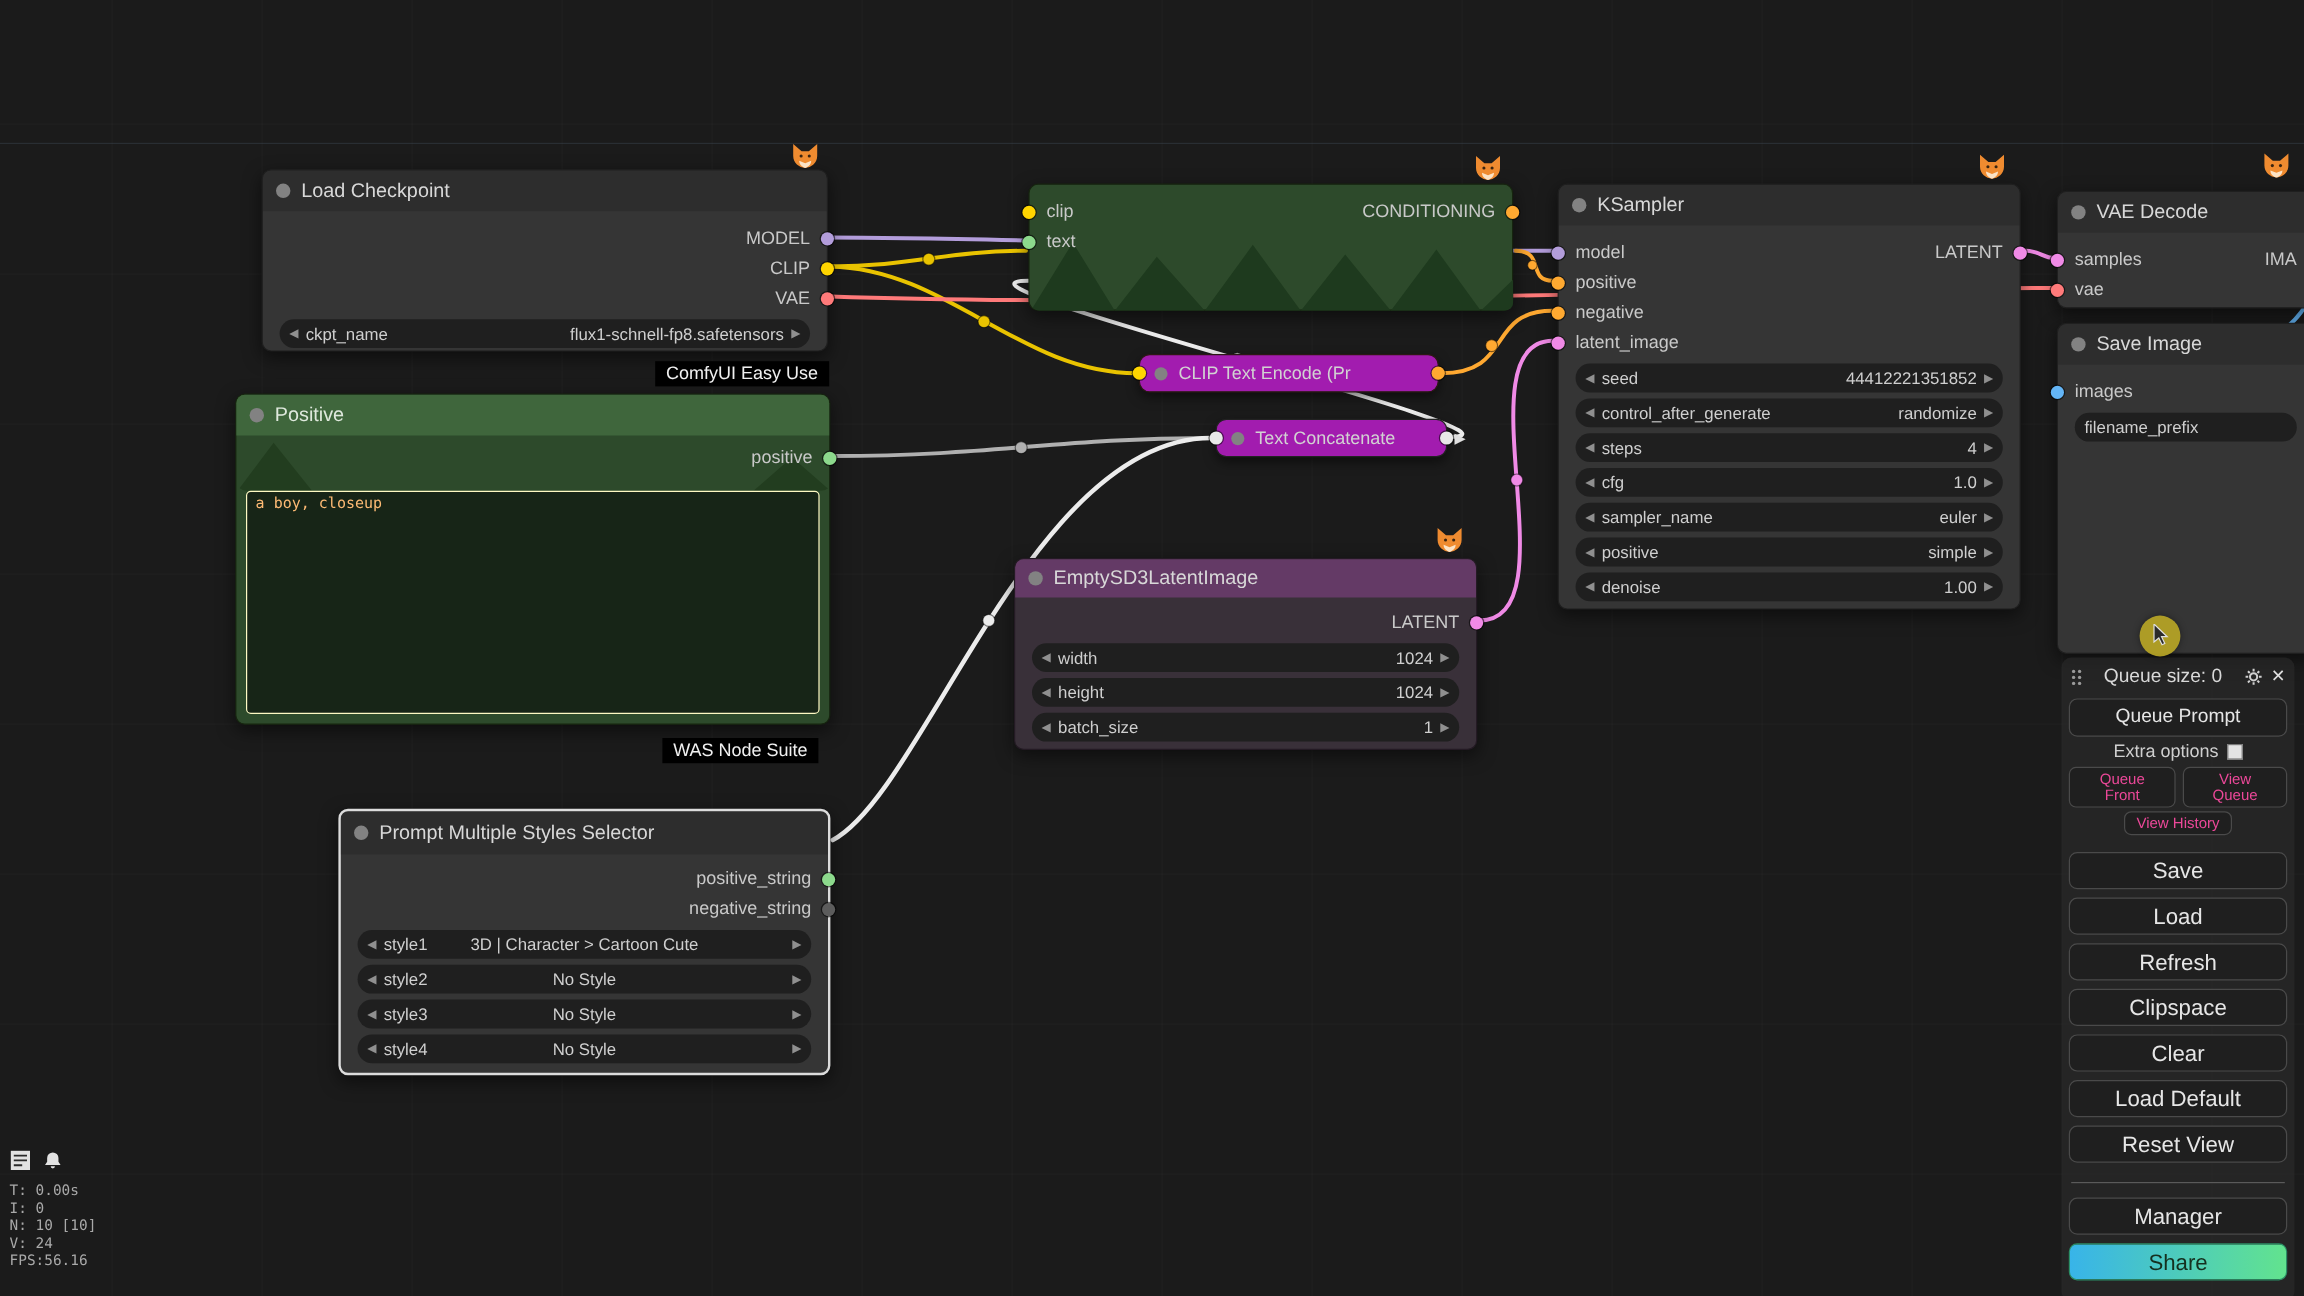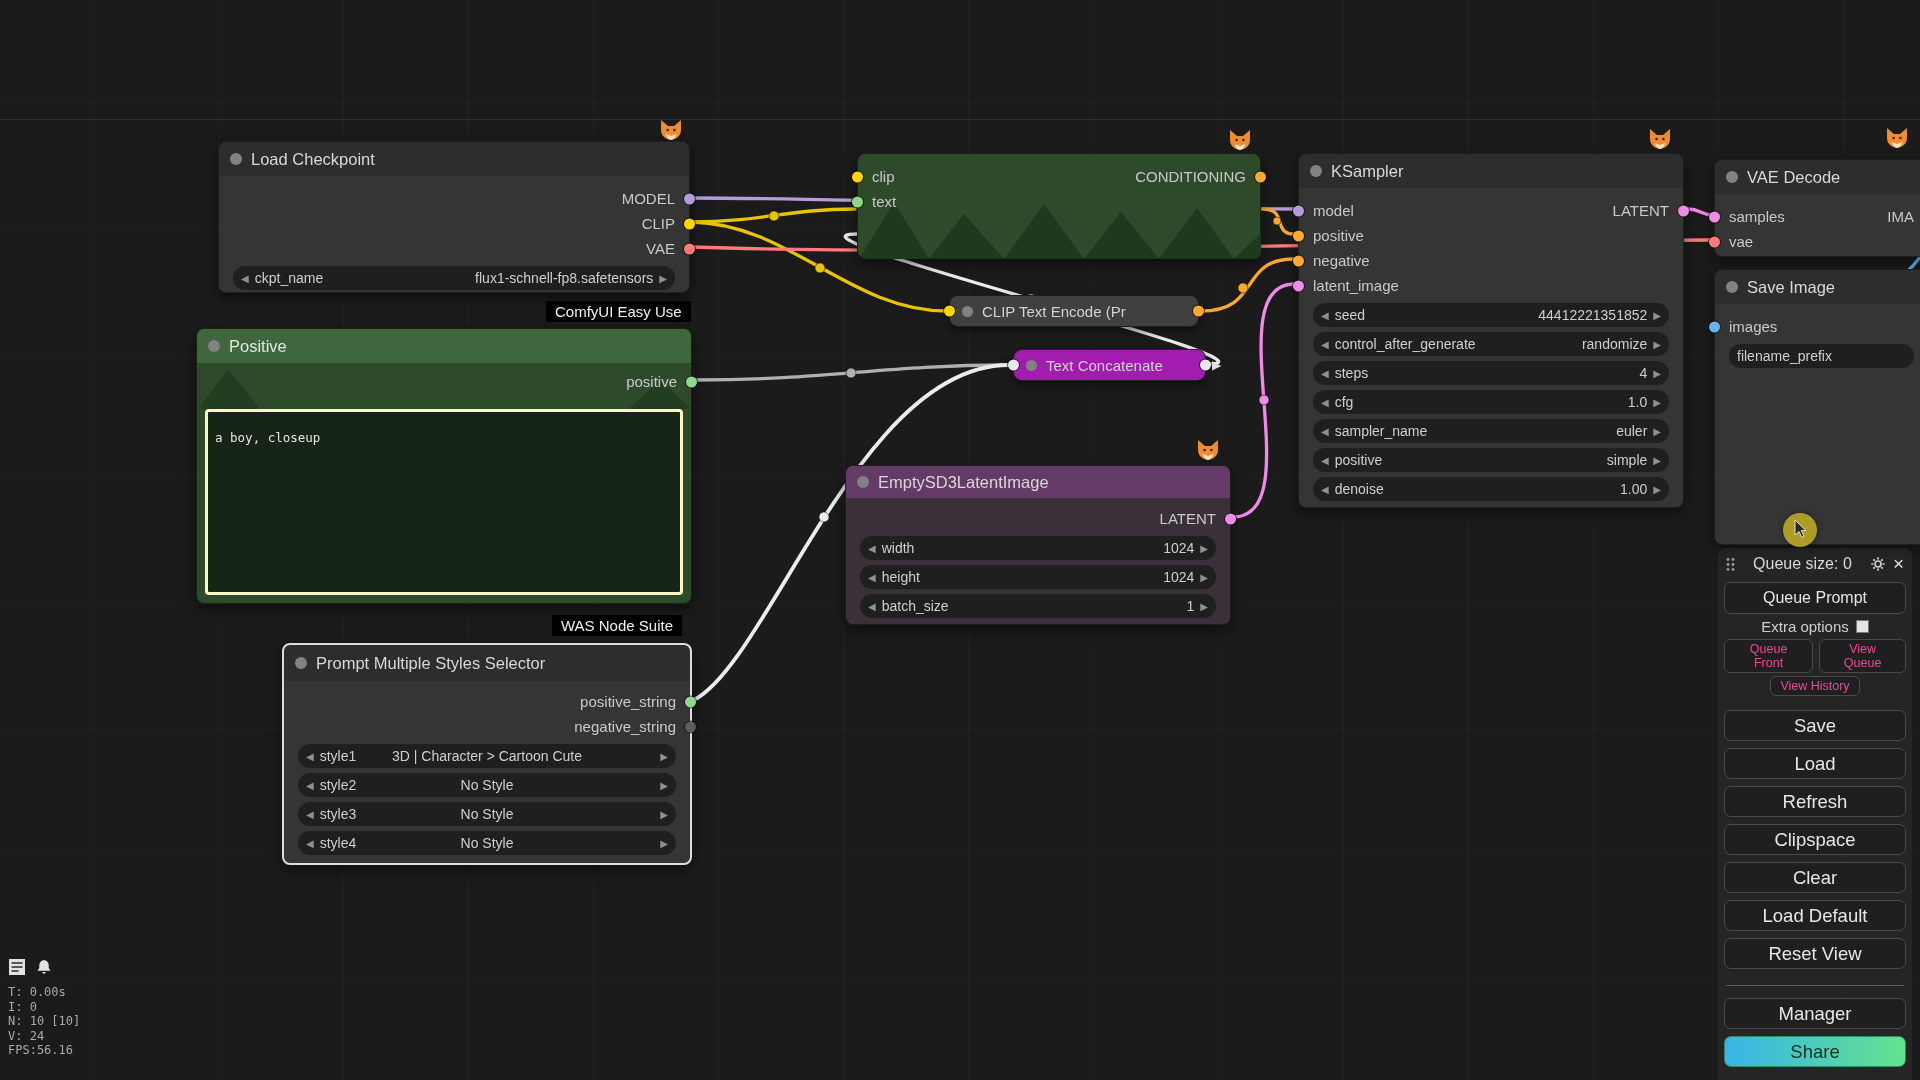--- a/index.html
+++ b/index.html
@@ -42,22 +42,22 @@
   .wv-center { position:absolute; left:24px; right:24px; text-align:center; }
 
   .node.green { background:#2d4a2b; border-color:#16240f; }
   .node.green .ntitle { background:#3f663c; color:#dfe9dd; }
   .node.purple { background:#393039; border-color:#241a24; }
   .node.purple .ntitle { background:#643a66; }
   .node.selected { border:2px solid #dcdcdc; }
   .collapsed { position:absolute; z-index:2; height:32px; border-radius:9px; display:flex; align-items:center;
                gap:9px; padding:0 12px; font-size:15px; color:#d2d2d2; box-shadow:0 4px 10px rgba(0,0,0,.5); }
   .mountains { position:absolute; left:1px; right:1px; bottom:1px; z-index:0; border-radius:0 0 7px 7px; }
-  .ta { position:absolute; left:8px; right:8px; top:80px; bottom:8px; background:#172517; border:3px solid #fef9c3;
-        border-radius:4px; color:#e5e5e5; font:12.5px "DejaVu Sans Mono", monospace; padding:18px 7px; z-index:1; }
+  .ta { position:absolute; left:8px; right:8px; top:80px; bottom:8px; background:#172517; border:1px solid #fef9c3;
+        border-radius:4px; color:#fdba74; font:12.5px "DejaVu Sans Mono", monospace; padding:1px 7px; z-index:1; }
   .badge { position:absolute; background:#000; color:#f0f0f0; font-size:15px; padding:2px 9px; z-index:3; white-space:nowrap; }
   .fox { position:absolute; z-index:4; }
   .outarrow { position:absolute; color:#e0e0e0; font-size:12px; z-index:3; }
 
   
   .menu { position:absolute; left:1718px; top:548px; width:194px; z-index:5;
           background:rgba(46,46,46,.55); border-radius:8px; padding:4px 6px 10px 6px; }
   .mhead { display:flex; align-items:center; gap:7px; height:24px; color:#d8d8d8; font-size:16px; padding:0 2px; }
   .mhead .qlabel { flex:1; text-align:center; }
   .closex { color:#e0e0e0; font-size:19px; line-height:14px; cursor:default; }
@@ -175,21 +175,21 @@
       <span class="port pin" style="background:#ffd500"></span>
       <span class="port pout" style="background:#ffa931"></span>
     </div>
     <div class="row">
       <span>text</span>
       <span class="port pin" style="background:#8cd98c"></span>
     </div>
   </div>
 </div>
 
-<div class="collapsed" style="left:949px;top:295px;width:250px;background:#404040;border:1px solid #2c1816;">
+<div class="collapsed" style="left:949px;top:295px;width:250px;background:#a21caf;border:1px solid #2c1816;">
   <span class="tdot" style="width:11px;height:11px;"></span>
   <span>CLIP Text Encode (Pr</span>
   <span class="port pin" style="background:#ffd500"></span>
   <span class="port pout" style="background:#ffa931"></span>
 </div>
 
 <div class="collapsed" style="left:1013px;top:349px;width:193px;background:#a21caf;border:1px solid #222;">
   <span class="tdot" style="width:11px;height:11px;"></span>
   <span>Text Concatenate</span>
   <span class="port pin" style="background:#e8e8e8"></span>
@@ -327,21 +327,21 @@
         <span class="port pin" style="background:#64b5f6"></span>
       </div>
     <div class="widget">
       <span>filename_prefix</span>
       <span class="wv"></span>
     </div>
   </div>
 </div>
 
 <div class="badge" style="left:552px;top:615px;">WAS Node Suite</div>
-<div class="node selected" style="left:282px;top:643px;width:410px;height:222px;">
+<div class="node selected" style="left:282px;top:674px;width:410px;height:222px;">
   <div class="ntitle" style="height:36px;">
       <span class="tdot"></span>
     <span>Prompt Multiple Styles Selector</span>
     </div>
   <div class="nbody" style="padding-top:8px;">
     <div class="row">
         <span class="out-label">positive_string</span>
         <span class="port pout" style="background:#8cd98c"></span>
       </div>
     <div class="row">

